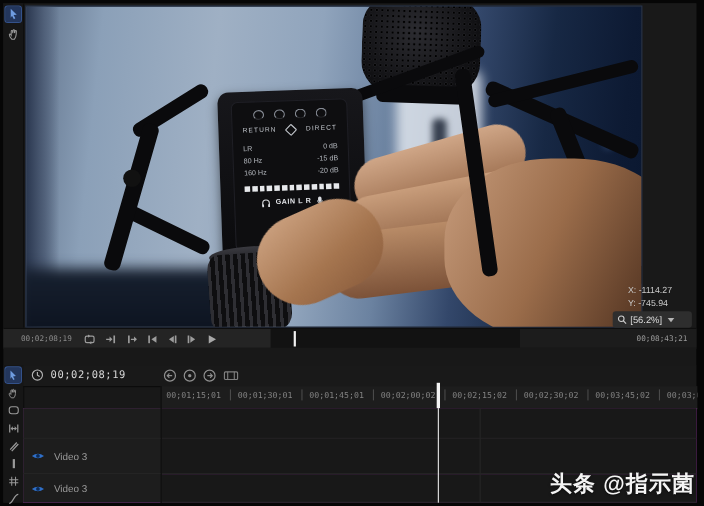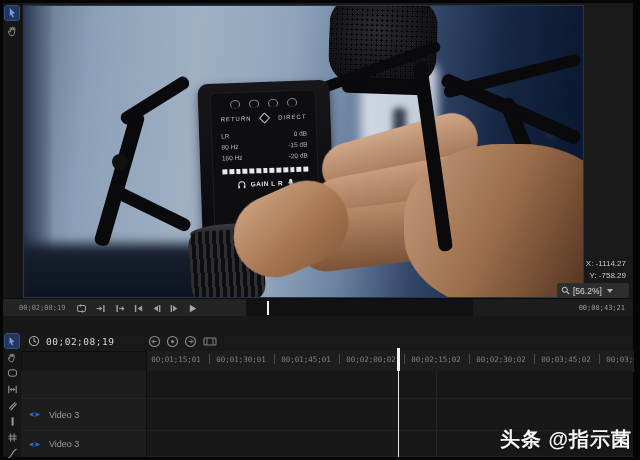--- a/index.html
+++ b/index.html
@@ -72,21 +72,21 @@
   .finger2{left:286px;top:158px;width:200px;height:58px;border-radius:29px;transform:rotate(-11deg);
      background:linear-gradient(180deg,#c89d7b,#8f6244);}
   .finger3{left:272px;top:196px;width:214px;height:60px;border-radius:30px;transform:rotate(-7deg);
      background:linear-gradient(180deg,#b88b67,#7c5238);}
   .palm{left:380px;top:138px;width:215px;height:165px;border-radius:45%;
      background:linear-gradient(115deg,#c79c7c 0%,#9a6c4a 45%,#5e3d28 80%,#3c2717 100%);}
   .thumb{left:208px;top:182px;width:118px;height:82px;border-radius:42px;transform:rotate(-24deg);z-index:9;
      background:linear-gradient(160deg,#cfa584,#a5754f 60%,#8a5c3c);}
 
   
-  .xy{right:7px;top:255px;text-align:right;font-size:8px;color:#c9c9c9;line-height:12px;z-index:12;}
+  .xy{right:22px;top:255px;text-align:left;font-size:8px;color:#c9c9c9;line-height:12px;z-index:12;}
   .zoomctl{right:4px;top:280px;width:64px;height:15px;background:#2e2e2e;border-radius:3px;z-index:12;
      display:flex;align-items:center;gap:3px;padding:0 4px;color:#ddd;font-size:8.5px;}
   .caret-down{width:0;height:0;border-left:3px solid rgba(0,0,0,0);border-right:3px solid rgba(0,0,0,0);border-top:4px solid #b5b5b5;margin-left:2px;}
 
   
   .transport{left:0;top:295px;width:630px;height:18px;background:#242424;border-top:1px solid #0d0d0d;}
   .t-time{left:16px;top:5px;font-size:7px;color:#8a8a8a;}
   .t-end{right:8px;top:5px;font-size:7px;color:#9a9a9a;z-index:3;}
   .t-btn{position:absolute;top:3px;width:12px;height:12px;display:flex;align-items:center;justify-content:center;}
   .seek{left:243px;top:0;width:227px;height:18px;background:#121212;}
@@ -231,21 +231,21 @@
       <div class="skin finger1"></div>
       <div class="skin finger2"></div>
       <div class="skin finger3"></div>
       <div class="skin palm"></div>
       <div class="skin thumb"></div>
       <div class="arm arm-r1"></div>
     </div>
 
     <div class="abs xy">
       <div>X: -1114.27</div>
-      <div>Y: -758.29</div>
+      <div>Y: -745.94</div>
     </div>
     <div class="abs zoomctl">
       <svg width="9" height="9" viewBox="0 0 11 11">
         <circle cx="4.6" cy="4.6" r="3.1" fill="none" stroke="#cfcfcf" stroke-width="1.2"></circle>
         <path d="M7 7l3 3" stroke="#cfcfcf" stroke-width="1.3"></path>
       </svg>
       <span>[56.2%]</span>
       <span class="caret-down"></span>
     </div>
 

